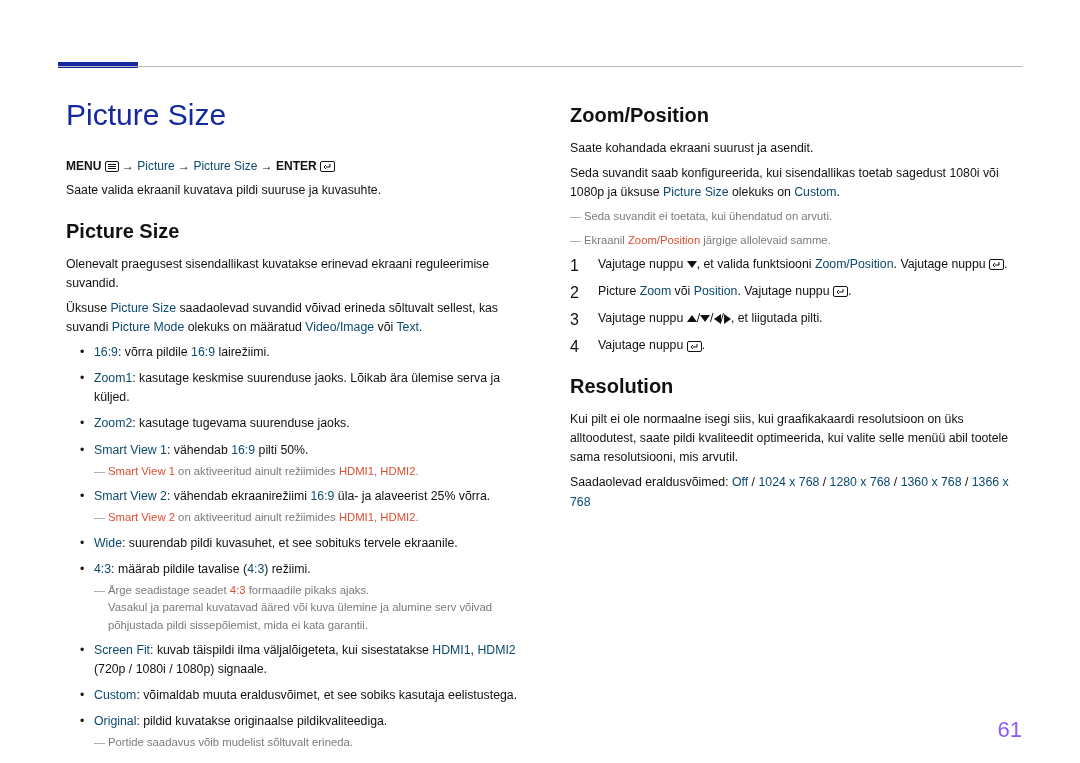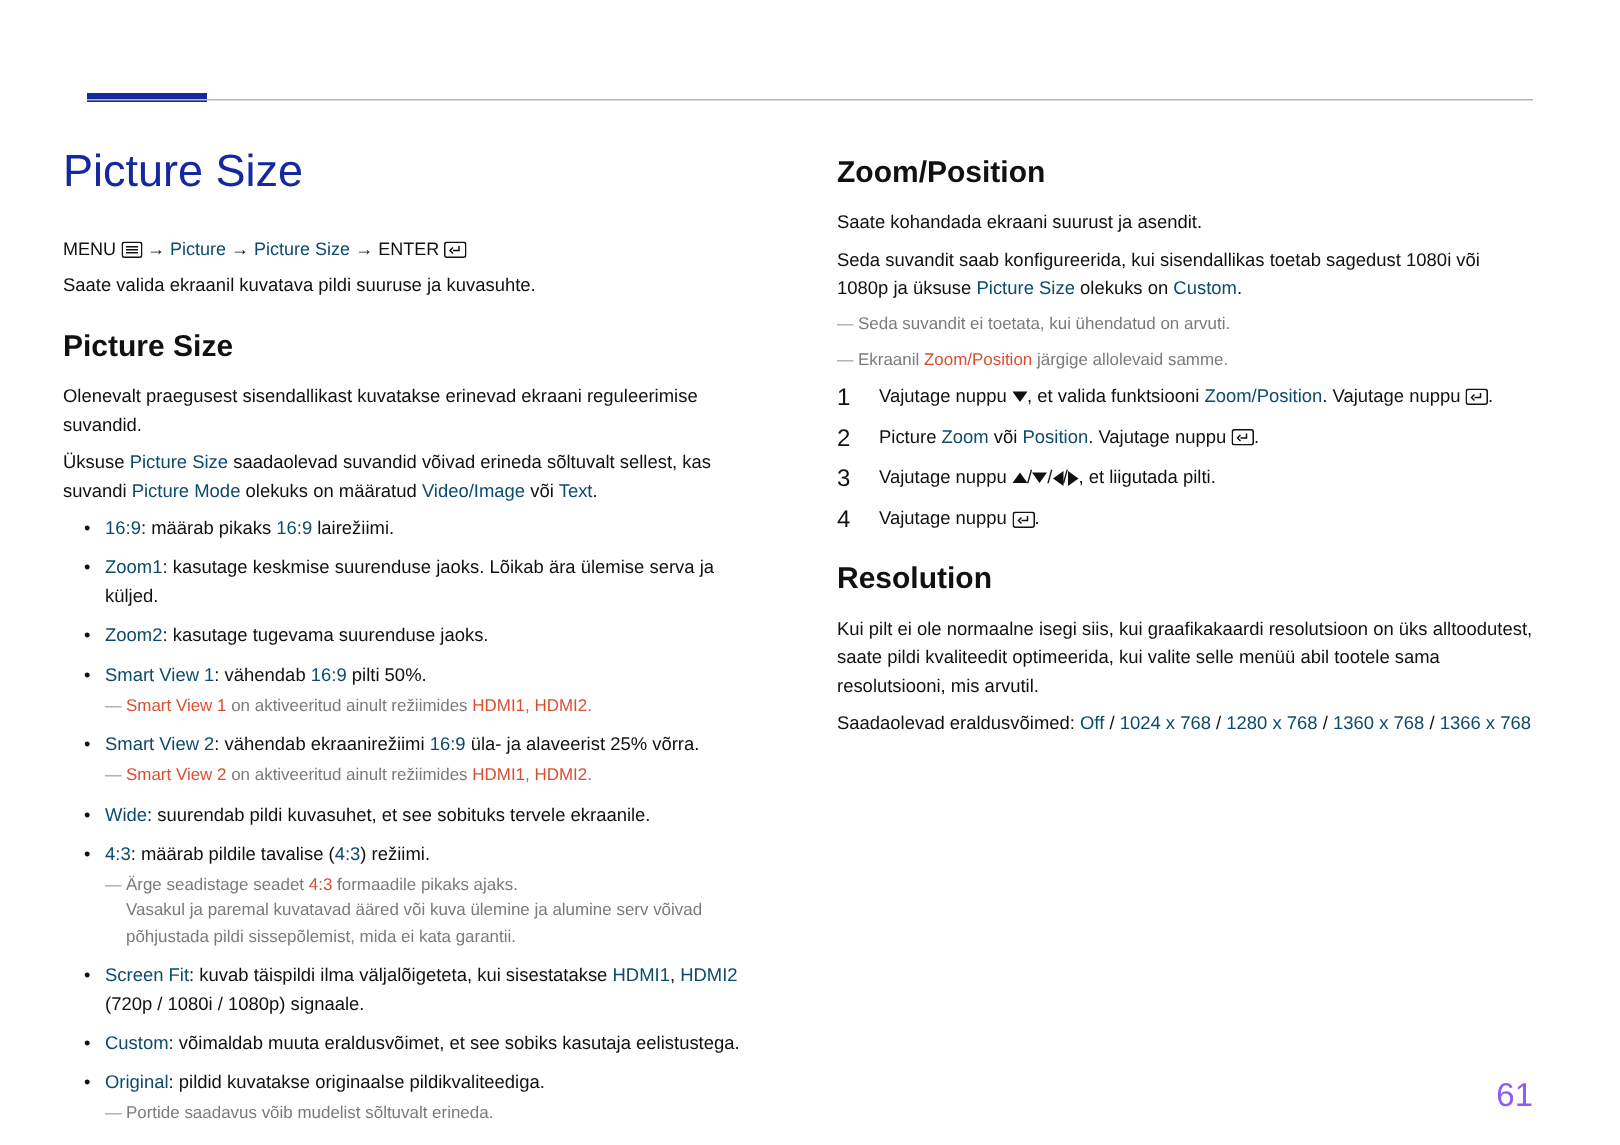--- a/index.html
+++ b/index.html
@@ -8,28 +8,28 @@
     color: #111;
     font-size: 12.3px;
     line-height: 1.55;
     width: 1080px;
     height: 763px;
     position: relative;
     background: #fff;
   }
   .topbar { position: absolute; top: 66px; left: 58px; right: 58px; height: 1px; background: #b8b8b8; }
   .accent { position: absolute; top: 62px; left: 58px; width: 80px; height: 6px; background: #1428a0; }
-  .page { display: flex; padding: 92px 58px 40px 42px; gap: 52px; height: 100%; }
+  .page { display: flex; padding: 92px 58px 40px 66px; gap: 52px; height: 100%; }
   .col { flex: 1; }
   .pagenum { position: absolute; right: 58px; bottom: 16px; font-size: 22px; color: #8b5cf6; }
   h1 { color: #1428a0; font-weight: 400; font-size: 30px; margin-bottom: 18px; }
   h2 { font-weight: 600; font-size: 20px; margin-top: 16px; margin-bottom: 8px; }
   .hl { color: #0c4a6e; }
   .menupath { margin-bottom: 6px; font-size: 12px; }
-  .menupath strong { font-weight: 400; }
+  .menupath strong { font-weight: 700; }
   .icon-box, .icon-enter { display: inline-flex; vertical-align: middle; }
   .icon-box svg, .icon-enter svg { display: block; }
   p { margin-bottom: 6px; }
   ul.bul { list-style: none; padding-left: 14px; margin-top: 4px; }
   ul.bul > li { position: relative; padding-left: 14px; margin-bottom: 7px; }
   ul.bul > li::before { content: "•"; position: absolute; left: 0; }
   .dash { font-size: 11.3px; color: #7a7a7a; position: relative; padding-left: 14px; margin: 2px 0 6px 0; }
   .dash::before { content: "―"; position: absolute; left: 0; font-size: 11px; color: #9a9a9a; }
   .dash .hl { color: #d94e31; }
   ul.bul li .dash { padding-left: 14px; margin-left: 0; margin-top: 3px; }
@@ -79,21 +79,21 @@
 
     <p>Saate valida ekraanil kuvatava pildi suuruse ja kuvasuhte.</p>
 
     <h2>Picture Size</h2>
     <p>Olenevalt praegusest sisendallikast kuvatakse erinevad ekraani reguleerimise suvandid.</p>
     <p>
       <span>Üksuse </span><span class="hl">Picture Size</span><span> saadaolevad suvandid võivad erineda sõltuvalt sellest, kas suvandi </span><span class="hl">Picture Mode</span><span> olekuks on määratud </span><span class="hl">Video/Image</span><span> või </span><span class="hl">Text</span><span>.</span>
     </p>
 
     <ul class="bul">
-      <li><span class="hl">16:9</span><span>: määrab pikaks </span><span class="hl">16:9</span><span> lairežiimi.</span></li>
+      <li><span class="hl">16:9</span><span>: võrra pildile </span><span class="hl">16:9</span><span> lairežiimi.</span></li>
       <li><span class="hl">Zoom1</span><span>: kasutage keskmise suurenduse jaoks. Lõikab ära ülemise serva ja küljed.</span></li>
       <li><span class="hl">Zoom2</span><span>: kasutage tugevama suurenduse jaoks.</span></li>
       <li><span class="hl">Smart View 1</span><span>: vähendab </span><span class="hl">16:9</span><span> pilti 50%.</span>
         <div class="dash"><span class="hl">Smart View 1</span><span> on aktiveeritud ainult režiimides </span><span class="hl">HDMI1</span><span>, </span><span class="hl">HDMI2</span><span>.</span></div>
       </li>
       <li><span class="hl">Smart View 2</span><span>: vähendab ekraanirežiimi </span><span class="hl">16:9</span><span> üla- ja alaveerist 25% võrra.</span>
         <div class="dash"><span class="hl">Smart View 2</span><span> on aktiveeritud ainult režiimides </span><span class="hl">HDMI1</span><span>, </span><span class="hl">HDMI2</span><span>.</span></div>
       </li>
       <li><span class="hl">Wide</span><span>: suurendab pildi kuvasuhet, et see sobituks tervele ekraanile.</span></li>
       <li><span class="hl">4:3</span><span>: määrab pildile tavalise (</span><span class="hl">4:3</span><span>) režiimi.</span>

